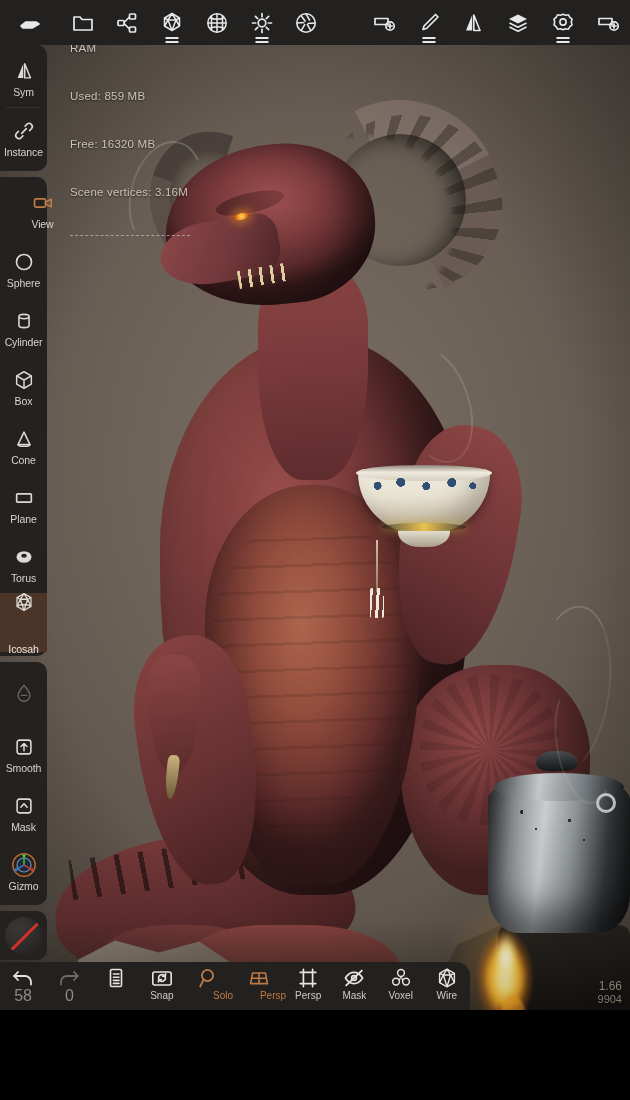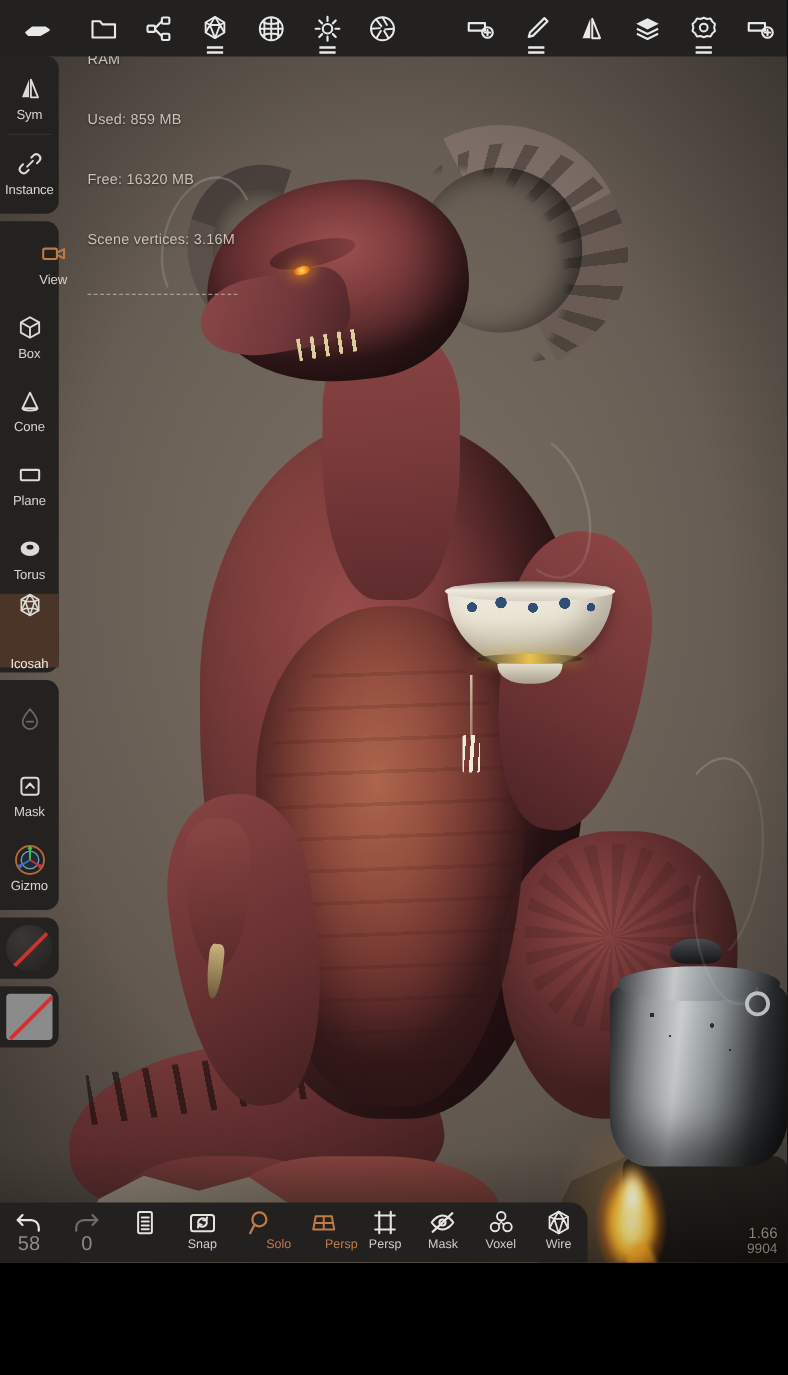--- a/index.html
+++ b/index.html
@@ -605,20 +605,37 @@
         <span class="ic">
           <svg width="22" height="22" viewBox="0 0 24 24" fill="none" stroke="currentColor" stroke-width="1.8" stroke-linejoin="round">
             <rect x="2.8" y="7.5" width="12" height="9" rx="1.4"></rect>
             <path d="M14.8 11 L21 8 v8 l-6.2-3 Z"></path>
           </svg>
         </span>
         <span class="lb">View</span>
       </div>
       <div class="sb-item">
         <span class="ic">
+          <svg width="22" height="22" viewBox="0 0 24 24" fill="none" stroke="currentColor" stroke-width="1.8">
+            <circle cx="12" cy="12" r="8.2"></circle>
+          </svg>
+        </span>
+        <span class="lb">Sphere</span>
+      </div>
+      <div class="sb-item">
+        <span class="ic">
+          <svg width="22" height="22" viewBox="0 0 24 24" fill="none" stroke="currentColor" stroke-width="1.7" stroke-linejoin="round">
+            <path d="M6.5 7.2v9.6c0 1.4 2.5 2.4 5.5 2.4s5.5-1 5.5-2.4V7.2"></path>
+            <ellipse cx="12" cy="7.2" rx="5.5" ry="2.4"></ellipse>
+          </svg>
+        </span>
+        <span class="lb">Cylinder</span>
+      </div>
+      <div class="sb-item">
+        <span class="ic">
           <svg width="22" height="22" viewBox="0 0 24 24" fill="none" stroke="currentColor" stroke-width="1.6" stroke-linejoin="round">
             <path d="M12 3 L20 7.5 V16.5 L12 21 L4 16.5 V7.5 Z"></path>
             <path d="M4 7.5 L12 12 L20 7.5 M12 12 V21"></path>
           </svg>
         </span>
         <span class="lb">Box</span>
       </div>
       <div class="sb-item">
         <span class="ic">
           <svg width="22" height="22" viewBox="0 0 24 24" fill="none" stroke="currentColor" stroke-width="1.7" stroke-linejoin="round">
@@ -658,20 +675,29 @@
 
     <div class="sb-group">
       <div class="sb-item dim">
         <span class="ic">
           <svg width="22" height="22" viewBox="0 0 24 24" fill="none" stroke="currentColor" stroke-width="1.5" stroke-linejoin="round">
             <path d="M12 3.6 C12 3.6 5.6 11 5.6 14.6 a6.4 6.4 0 0 0 12.8 0 C18.4 11 12 3.6 12 3.6 Z"></path>
             <path d="M9.2 14.6 h5.6" stroke-linecap="round"></path>
           </svg>
         </span>
         <span class="lb"></span>
+      </div>
+      <div class="sb-item">
+        <span class="ic">
+          <svg width="22" height="22" viewBox="0 0 24 24" fill="none" stroke="currentColor" stroke-width="1.7" stroke-linejoin="round">
+            <rect x="4.5" y="4.5" width="15" height="15" rx="2.5"></rect>
+            <path d="M12 16 V8.5 M8.8 11.5 L12 8.2 L15.2 11.5" stroke-linecap="round"></path>
+          </svg>
+        </span>
+        <span class="lb">Smooth</span>
       </div>
       <div class="sb-item">
         <span class="ic">
           <svg width="22" height="22" viewBox="0 0 24 24" fill="none" stroke="currentColor" stroke-width="1.7" stroke-linejoin="round">
             <rect x="4.5" y="4.5" width="15" height="15" rx="2.5"></rect>
             <path d="M8.6 13.4 L12 9.6 L15.4 13.4" stroke-linecap="round"></path>
           </svg>
         </span>
         <span class="lb">Mask</span>
       </div>

